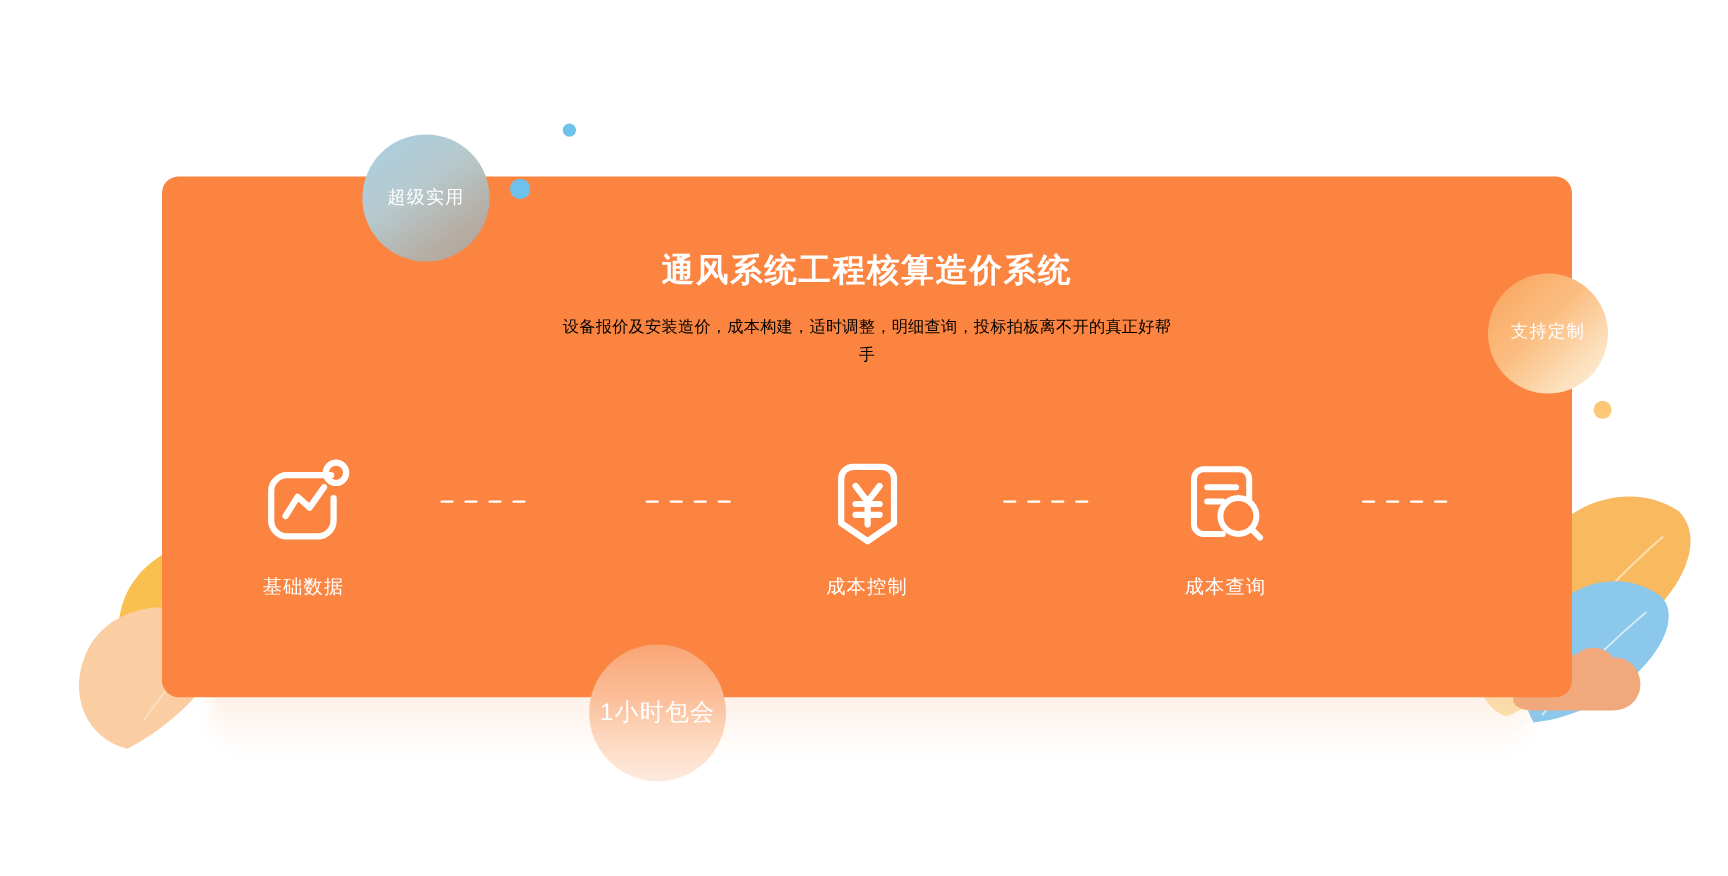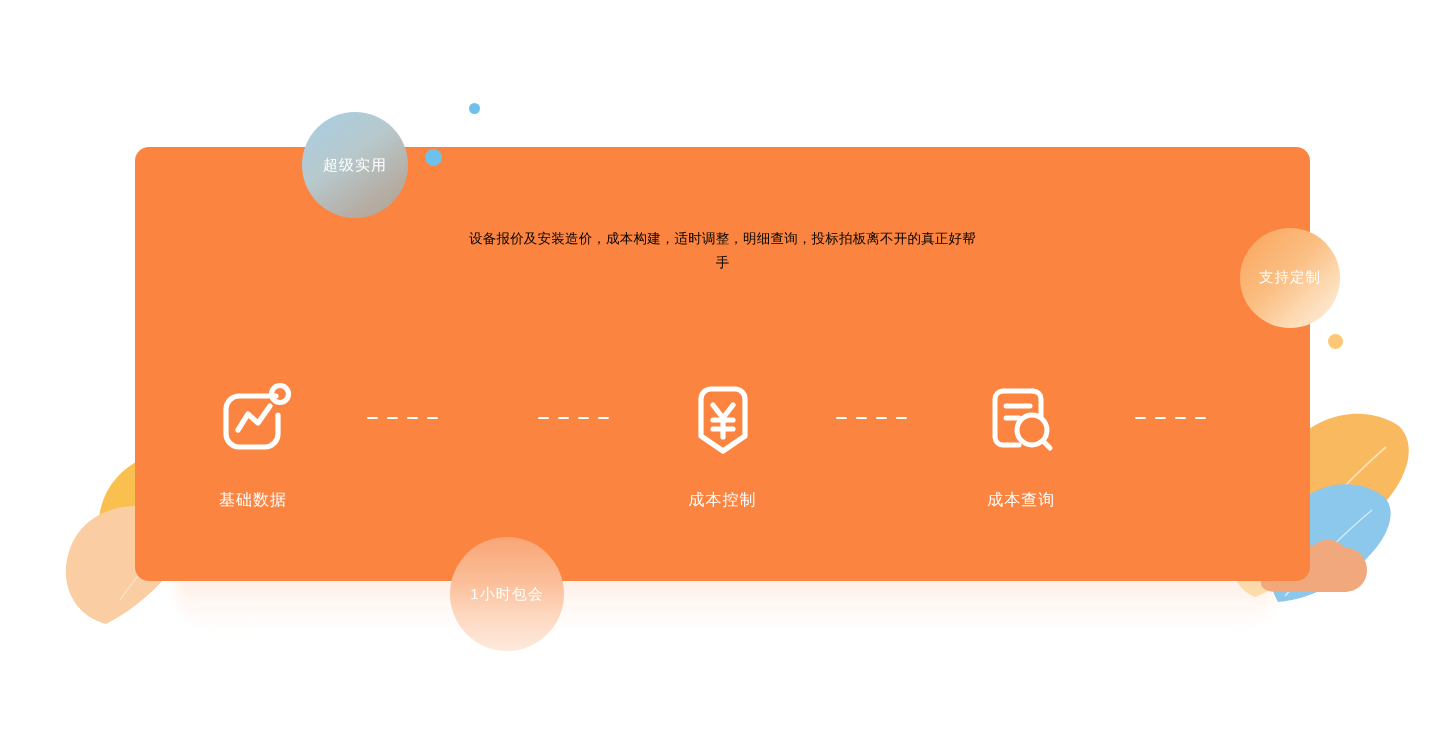--- a/index.html
+++ b/index.html
@@ -93,21 +93,21 @@
     align-items: center;
   }
   .feature .icon-wrap {
     height: 104px;
     display: flex;
     align-items: center;
     justify-content: center;
   }
   .feature .icon-wrap svg { display: block; }
   .feature .f-label {
-    margin-top: 20px;
+    margin-top: 9px;
     font-size: 16px;
     color: #ffffff;
     letter-spacing: 1px;
     white-space: nowrap;
   }
 
   .connector {
     flex: 1 1 auto;
     height: 104px;
     display: flex;
@@ -149,25 +149,25 @@
   }
   .badge-custom {
     left: 1240px;
     top: 228px;
     width: 100px;
     height: 100px;
     font-size: 14.5px;
     background: linear-gradient(135deg, #f9a35a 0%, #fbbe82 45%, #fde2c2 80%, #fdeedd 100%);
   }
   .badge-hour {
-    left: 450px;
+    left: 491px;
     top: 537px;
     width: 114px;
     height: 114px;
-    font-size: 15px;
+    font-size: 20px;
     background: linear-gradient(180deg, #f9a575 0%, #fbbf9a 40%, #fdd9c1 70%, #fdeade 100%);
   }
 
   
   .dot { position: absolute; border-radius: 50%; }
   .dot-blue-sm { left: 469px; top: 103px; width: 11px; height: 11px; background: #6ec1ea; }
   .dot-blue-lg { left: 425px; top: 149px; width: 17px; height: 17px; background: #6ec1ea; }
   .dot-amber   { left: 1328px; top: 334px; width: 15px; height: 15px; background: #fcc877; }
 </style>
 </head>
@@ -193,20 +193,21 @@
         <path d="M1261 583 C1261 570 1271 561 1283 562 C1287 549 1300 542 1313 546 C1322 537 1337 538 1344 548 C1357 547 1367 557 1367 570 C1367 583 1357 592 1344 592 L1277 592 C1268 592 1261 589 1261 583 Z" fill="#f0a87c"></path>
       </g>
     </svg>
   </div>
 
   <div class="card-glow"></div>
 
   <div class="card">
 
     <div class="headline">
+      <div class="title">通风系统工程核算造价系统</div>
       <div class="subtitle">设备报价及安装造价，成本构建，适时调整，明细查询，投标拍板离不开的真正好帮手</div>
     </div>
 
     <div class="features">
 
       <div class="feature">
         <div class="icon-wrap">
           <svg width="86" height="86" viewBox="0 0 86 86" fill="none" stroke="#ffffff" stroke-width="5.2" stroke-linecap="round" stroke-linejoin="round">
             <path d="M66 21 H29 C22 21 16 27 16 34 V59 C16 66 22 72 29 72 H55 C62 72 68 66 68 59 V40"></path>
             <circle cx="70" cy="19" r="8.5"></circle>

